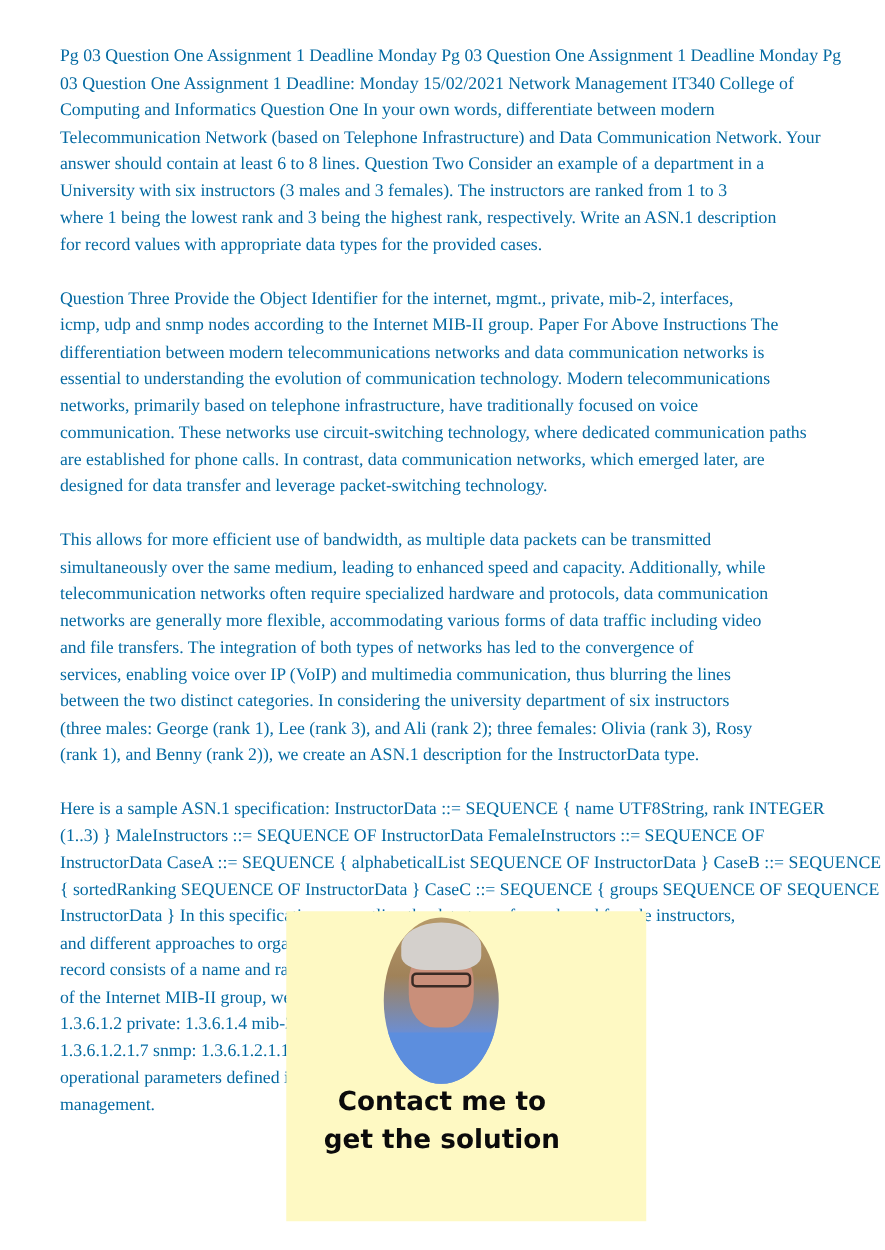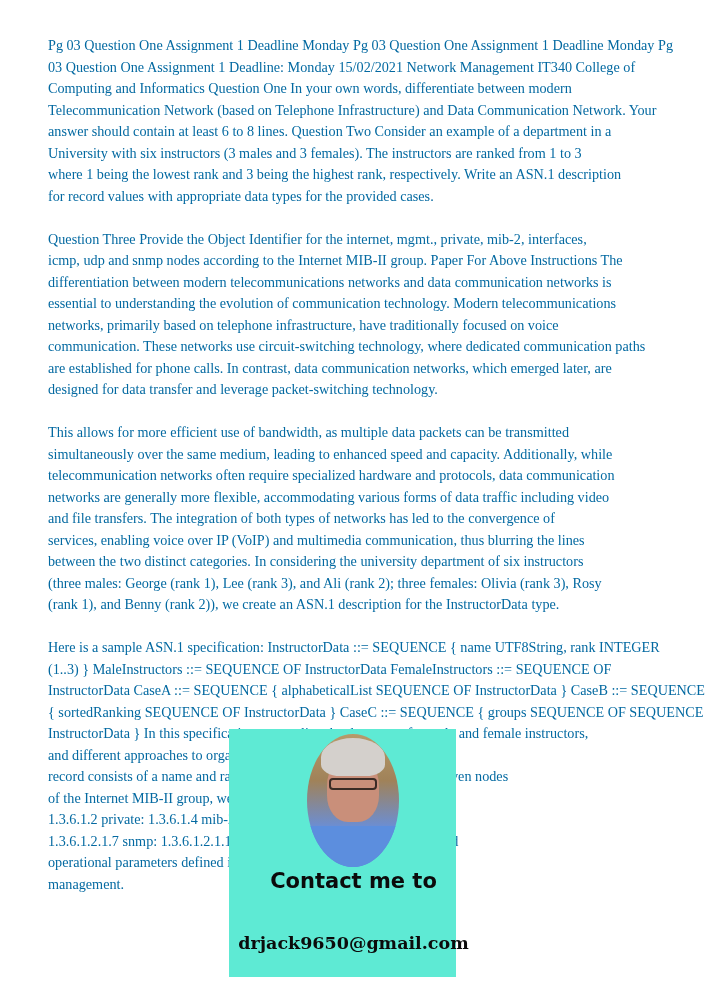--- a/index.html
+++ b/index.html
@@ -4,22 +4,22 @@
   <style>
     html, body { margin: 0; padding: 0; background: #ffffff; }
     body { width: 708px; height: 1000px; position: relative; overflow: hidden; }
     .page {
       position: absolute; left: 48px; top: 35px; width: 660px;
       font-family: "Liberation Serif", "DejaVu Serif", serif;
       font-size: 14.2px; line-height: 21.5px; color: #0369a1;
     }
     .para { margin: 0 0 21.5px 0; white-space: pre-line; }
     .ad {
-      position: absolute; left: 229px; top: 729px; width: 227px; height: 248px;
-      background: #5eead4; text-align: center;
+      position: absolute; left: 229px; top: 729px; width: 288px; height: 248px;
+      background: #fef9c3; text-align: center;
     }
     .portrait {
       position: absolute; left: 78px; top: 5px; width: 92px; height: 133px;
       border-radius: 50%; overflow: hidden;
       background: linear-gradient(180deg, #b79a6a 0%, #a08259 35%, #6b8ed4 70%, #5d86d6 100%);
     }
     .portrait .hair { position:absolute; left:14px; top:4px; width:64px; height:38px; border-radius:50% 50% 30% 30%; background:#d4d0cc; }
     .portrait .face { position:absolute; left:20px; top:22px; width:52px; height:66px; border-radius:45% 45% 40% 40%; background:#c98f7a; }
     .portrait .glasses { position:absolute; left:22px; top:44px; width:48px; height:12px; border:2px solid #3a2b25; border-radius:4px; box-sizing:border-box; }
     .portrait .shirt { position:absolute; left:0; top:92px; width:92px; height:45px; background:#5c8ede; }
@@ -78,14 +78,14 @@
 </div>
 
 <div class="ad">
   <div class="portrait">
     <div class="shirt"></div>
     <div class="face"></div>
     <div class="hair"></div>
     <div class="glasses"></div>
   </div>
   <div class="ad-line1">Contact me to</div>
-  <div class="ad-email">drjack9650@gmail.com</div>
+  <div class="ad-line2">get the solution</div>
 </div>
 
 </body></html>

